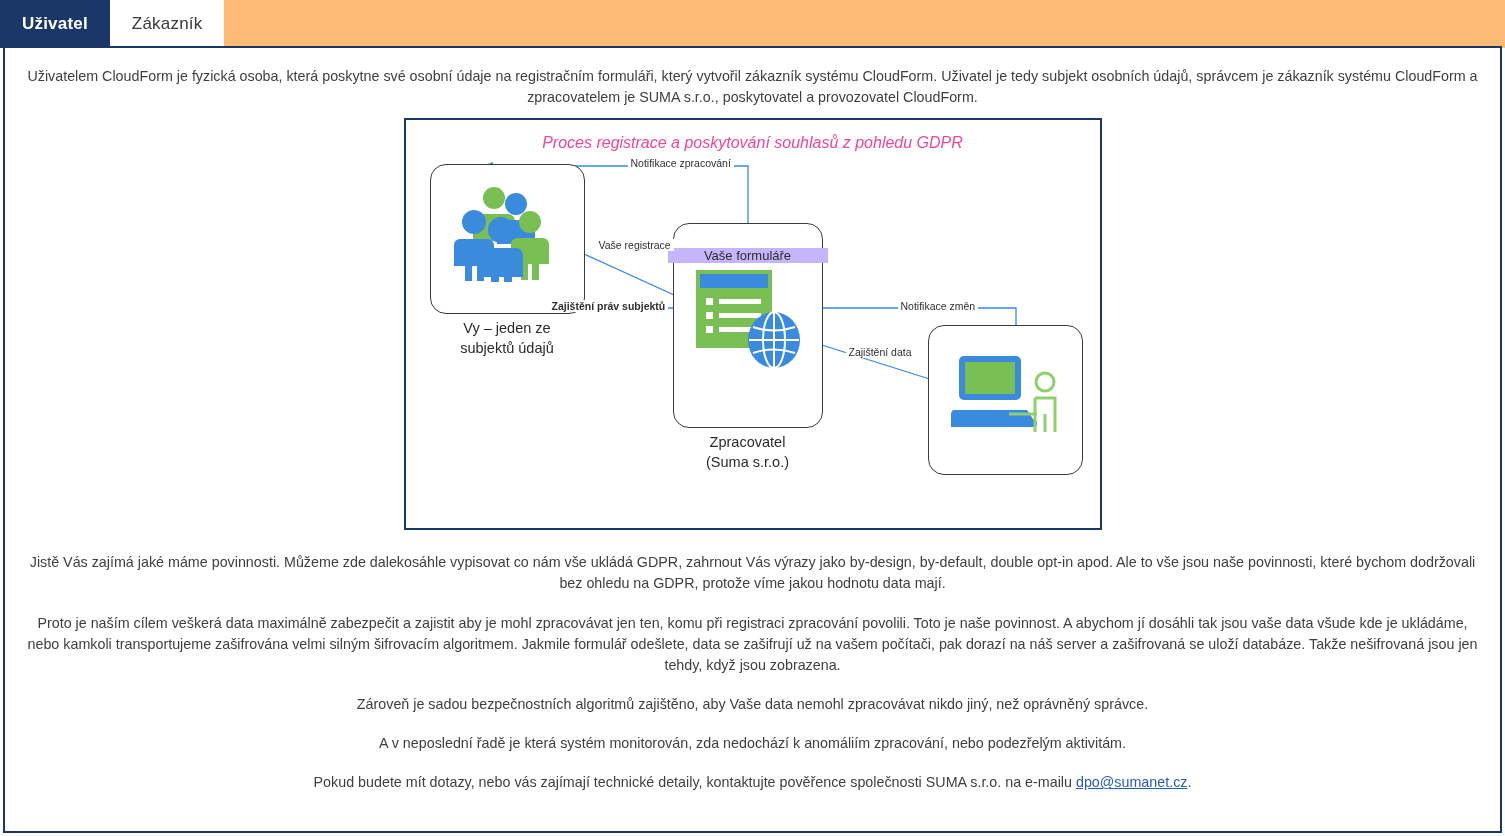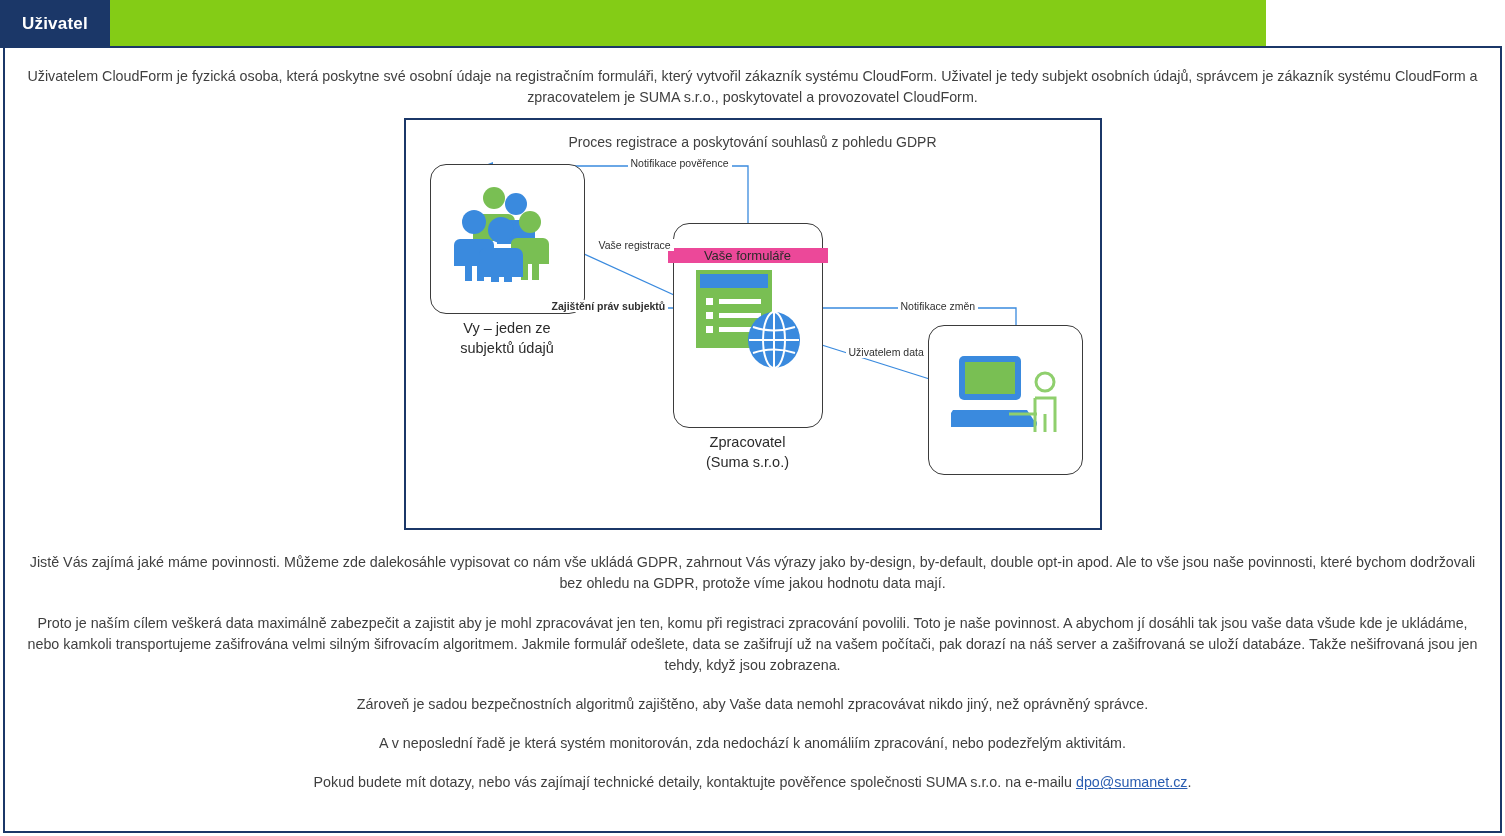--- a/index.html
+++ b/index.html
@@ -13,24 +13,24 @@
     position: relative;
     width: 1505px; height: 836px;
     background: #ffffff;
     overflow: hidden;
   }
 
   
   .tabbar {
     position: absolute;
     left: 0; top: 0;
-    width: 1266px; height: 48px;
+    width: 1505px; height: 48px;
     display: flex;
     align-items: stretch;
-    background: #84cc16;
+    background: #fdba74;
   }
   .tab {
     display: flex;
     align-items: center;
     justify-content: center;
     padding: 0 22px;
     font-size: 17px;
     letter-spacing: .2px;
     cursor: pointer;
     user-select: none;
@@ -77,22 +77,23 @@
     position: relative;
     width: 698px; height: 412px;
     border: 2px solid #1b3768;
     background: #ffffff;
   }
   .diagram-title {
     position: absolute;
     left: 0; top: 14px;
     width: 100%;
     text-align: center;
-    font-size: 14px;
-    color: #404040;
+    font-size: 16px;
+    color: #ec4899;
+    font-style: italic;
   }
 
   .node {
     position: absolute;
     border: 1.6px solid #3b3b3b;
     border-radius: 16px;
     background: #ffffff;
   }
   #node-subject   { left: 24px;  top: 44px;  width: 155px; height: 150px; }
   #node-processor { left: 267px; top: 103px; width: 150px; height: 205px; }
@@ -124,41 +125,44 @@
   #lbl-notif-zmen { left: 492px; top: 180px; }
   #lbl-data       { left: 440px; top: 226px; }
 
   .forms-title {
     position: absolute;
     left: 262px; top: 128px;
     width: 160px;
     text-align: center;
     font-size: 13px;
     color: #2b2b2b;
-    background: #ec4899;
+    background: #c4b5fd;
   }
 
   svg.arrows {
     position: absolute; left: 0; top: 0;
     width: 698px; height: 412px;
     pointer-events: none;
   }
   svg.glyph { position: absolute; }
   #glyph-people    { left: 48px;  top: 62px;  }
   #glyph-form      { left: 288px; top: 148px; }
   #glyph-laptop    { left: 545px; top: 232px; }
 </style>
 </head>
 <body>
 
 <div class="page">
 
   <div class="tabbar">
     <div class="tab active">
       <span>Uživatel</span>
+    </div>
+    <div class="tab inactive">
+      <span>Zákazník</span>
     </div>
   </div>
 
   <div class="panel">
 
     <p class="body intro">Uživatelem CloudForm je fyzická osoba, která poskytne své osobní údaje na registračním formuláři, který vytvořil zákazník systému CloudForm. Uživatel je tedy subjekt osobních údajů, správcem je zákazník systému CloudForm a zpracovatelem je SUMA s.r.o., poskytovatel a provozovatel CloudForm.</p>
 
 
     <div class="diagram-wrap">
       <div class="diagram">
@@ -235,25 +239,25 @@
           <path d="M2,58 h74 l8,12 h-90 z" fill="#3a8ade"></path>
           <rect x="-4" y="68" width="90" height="7" rx="3.5" fill="#3a8ade"></rect>
 
           <circle cx="94" cy="30" r="9" fill="none" stroke="#8fcf6d" stroke-width="3"></circle>
           <path d="M84,46 h20 v34" fill="none" stroke="#8fcf6d" stroke-width="3"></path>
           <path d="M84,46 v34" fill="none" stroke="#8fcf6d" stroke-width="3"></path>
           <path d="M94,62 v18" fill="none" stroke="#8fcf6d" stroke-width="3"></path>
           <line x1="58" y1="62" x2="86" y2="62" stroke="#8fcf6d" stroke-width="3"></line>
         </svg>
 
-        <div class="inline-label" id="lbl-notif-proc">Notifikace pověřence</div>
+        <div class="inline-label" id="lbl-notif-proc">Notifikace zpracování</div>
         <div class="inline-label" id="lbl-registr">Vaše registrace</div>
         <div class="inline-label" id="lbl-prava">Zajištění práv subjektů</div>
         <div class="inline-label" id="lbl-notif-zmen">Notifikace změn</div>
-        <div class="inline-label" id="lbl-data">Uživatelem data</div>
+        <div class="inline-label" id="lbl-data">Zajištění data</div>
 
         <div class="node-caption" id="cap-processor">Zpracovatel
 (Suma s.r.o.)</div>
         <div class="node-caption" id="cap-subject">Vy – jeden ze
 subjektů údajů</div>
 
       </div>
     </div>
 
     <p class="body" style="margin-top:22px;">Jistě Vás zajímá jaké máme povinnosti. Můžeme zde dalekosáhle vypisovat co nám vše ukládá GDPR, zahrnout Vás výrazy jako by-design, by-default, double opt-in apod. Ale to vše jsou naše povinnosti, které bychom dodržovali bez ohledu na GDPR, protože víme jakou hodnotu data mají.</p>

